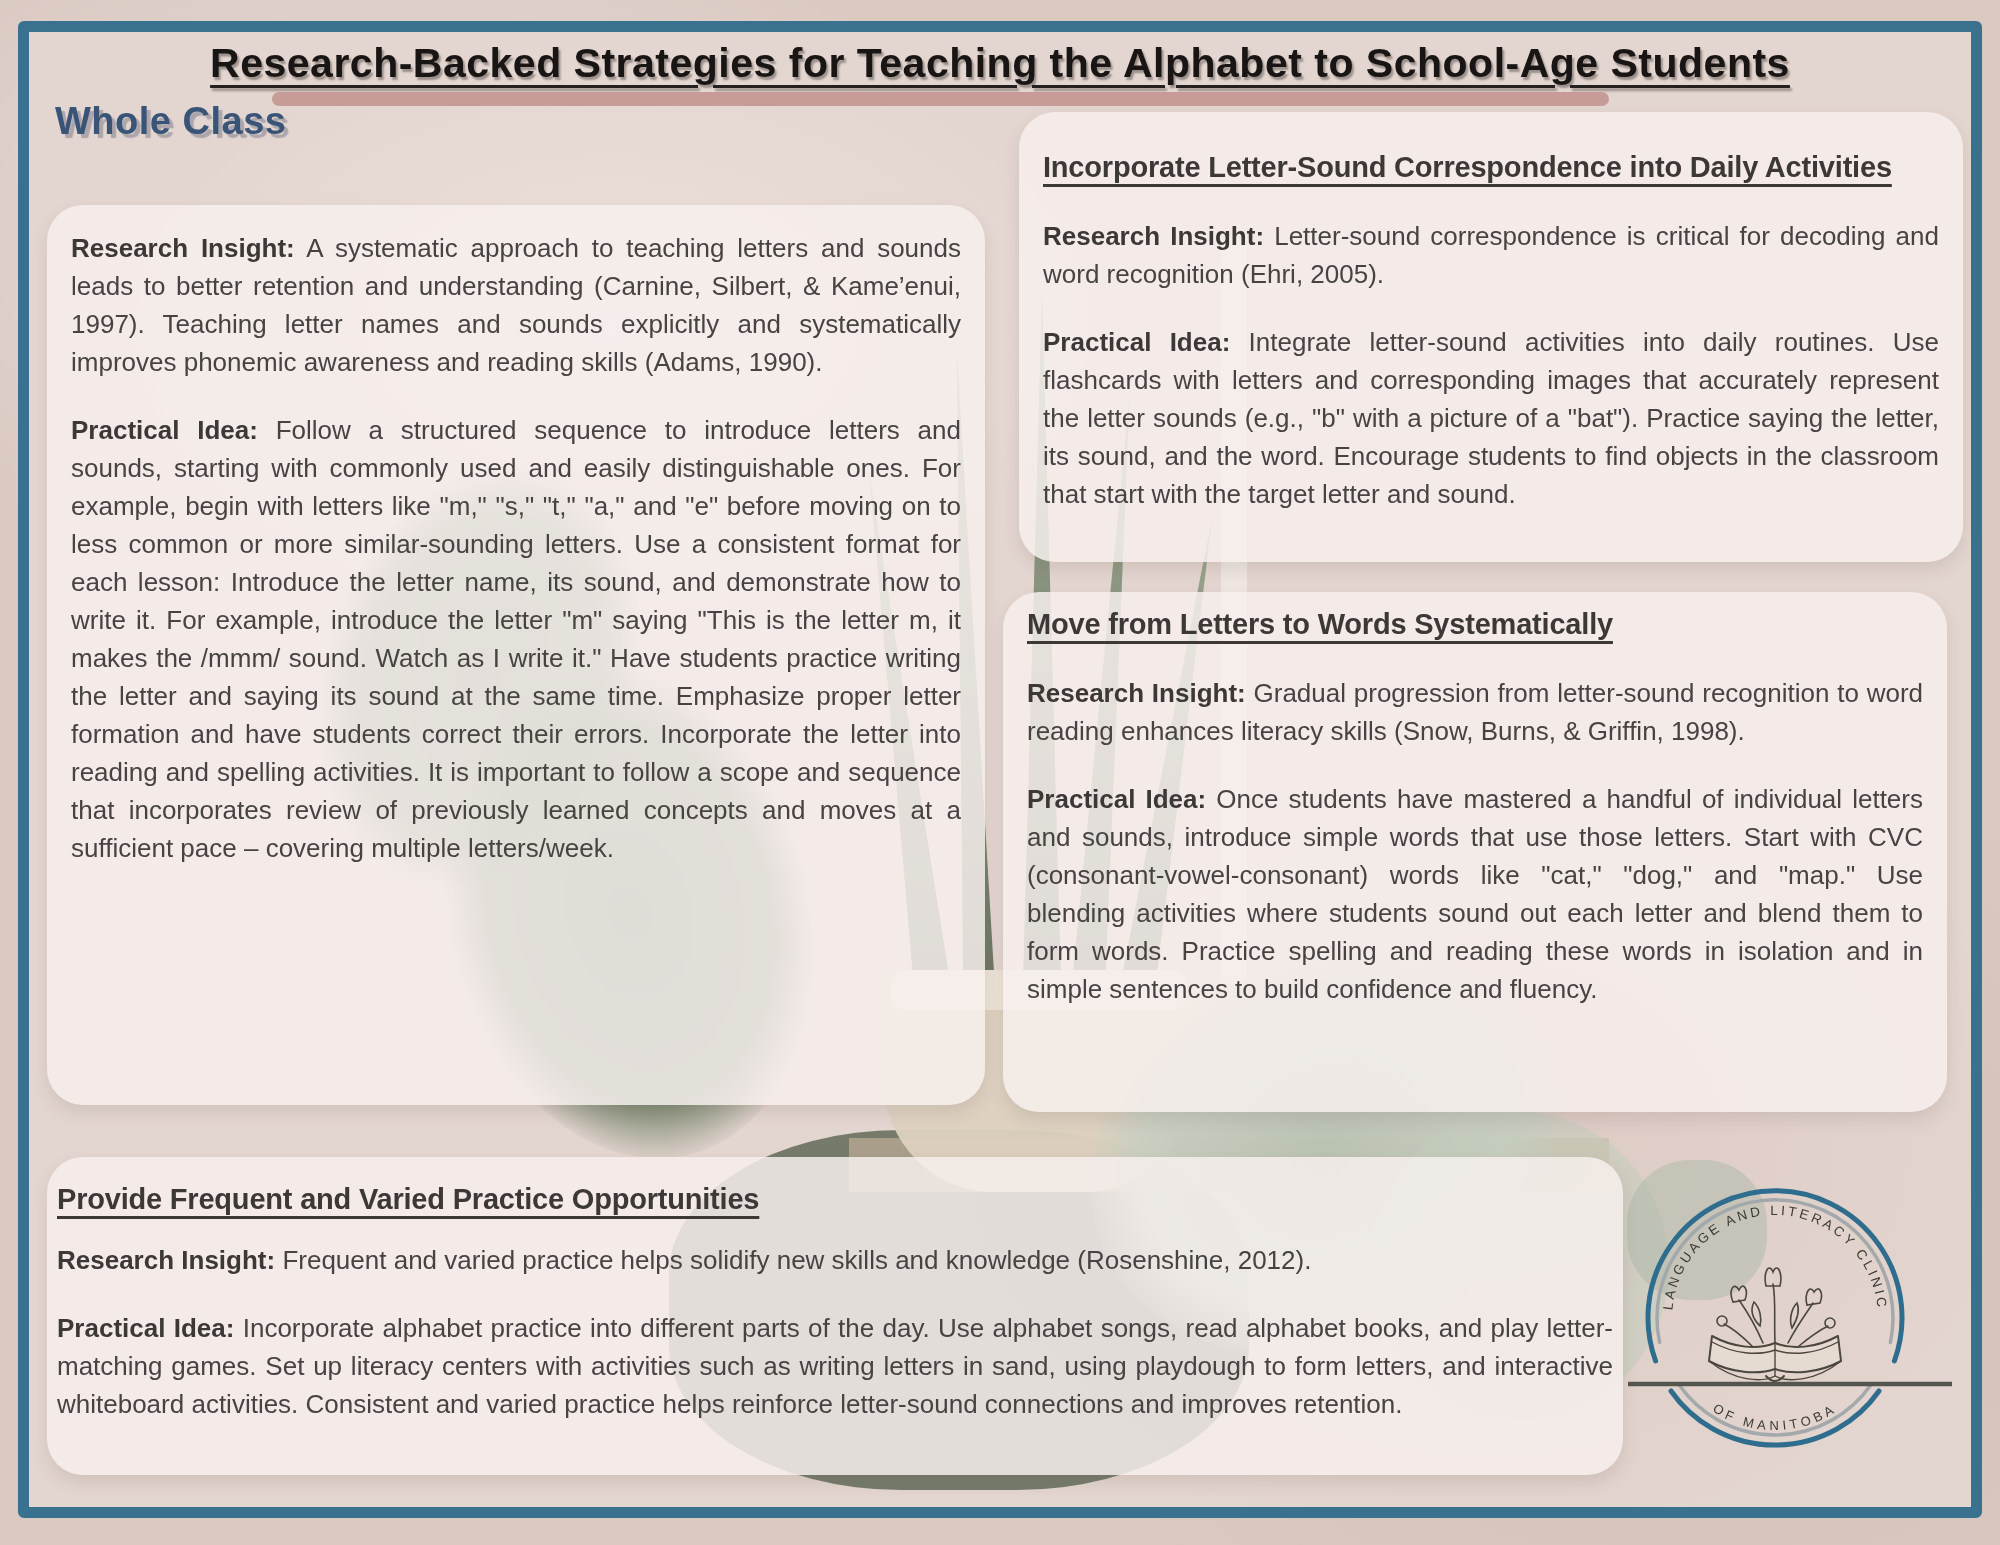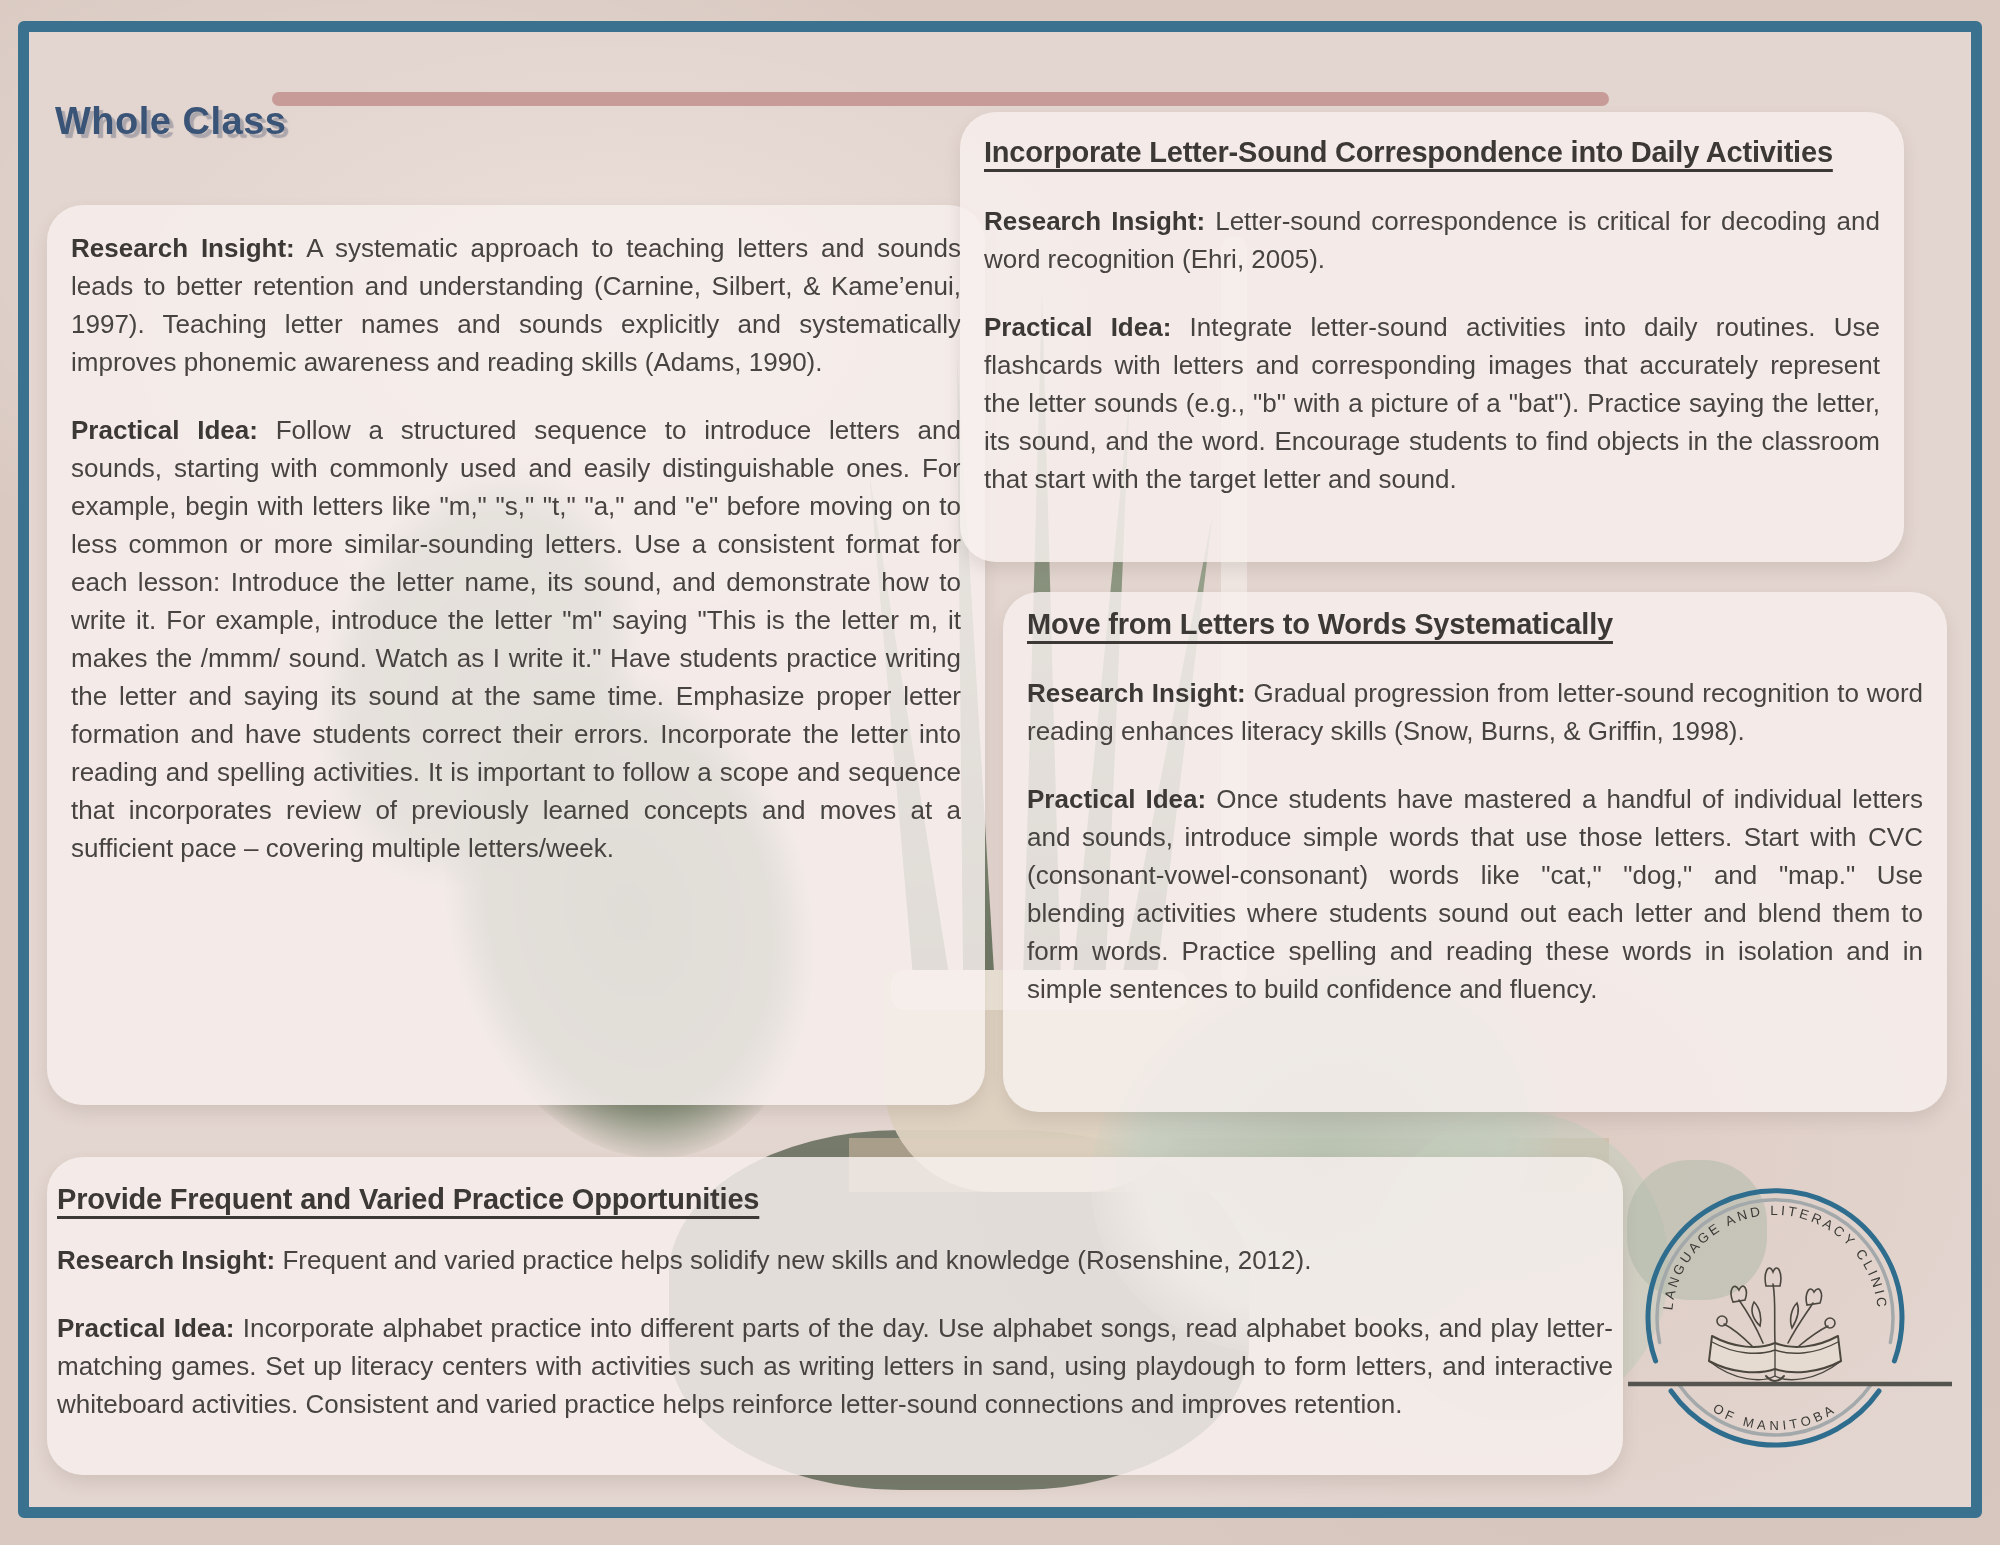--- a/index.html
+++ b/index.html
@@ -48,21 +48,21 @@
   }
   .card h3{
     margin:0 0 32px 0; font-size:29px; line-height:36px; color:var(--heading-text);
     text-decoration:underline; text-decoration-thickness:3px; text-underline-offset:7px;
     text-align:left; letter-spacing:-.2px;
   }
   .card p{margin:0 0 30px 0;}
   .card p:last-child{margin-bottom:0;}
   .card strong{color:var(--heading-text);}
   .card-left  {left:47px;  top:205px;  width:938px;  min-height:900px; padding:24px 24px;}
-  .card-r1    {left:960px;top:112px;  width:944px;  min-height:450px; padding:22px 24px;}
+  .card-r1    {left:1019px;top:112px;  width:944px;  min-height:450px; padding:37px 24px;}
   .card-r2    {left:1003px;top:592px;  width:944px;  min-height:520px; padding:14px 24px;}
   .card-bottom{left:47px;  top:1157px; width:1576px; min-height:318px; padding:24px 10px;}
   .card-bottom h3{margin-bottom:24px;}
   .card-bottom p{}
   
   .leaf{border-radius:50%;}
   .monstera1{left:295px;top:430px;width:310px;height:430px;transform:rotate(18deg);
     background:radial-gradient(ellipse at center,#66775c 0%,#7b8a70 55%,transparent 72%);opacity:.8;}
   .monstera2{left:420px;top:630px;width:360px;height:500px;transform:rotate(-14deg);
     background:radial-gradient(ellipse at center,#55664c 0%,#6d7d63 55%,transparent 72%);opacity:.85;}
@@ -110,20 +110,21 @@
     </div>
     <div class="shape tabletop"></div>
     <div class="shape pot"></div>
     <div class="shape gravel"></div>
     <div class="shape leaf paleleaf1"></div>
     <div class="shape leaf paleleaf2"></div>
     <div class="shape greencorner"></div>
     <div class="shape wallstripe"></div>
   </div>
 
+  <h1 class="title">Research-Backed Strategies for Teaching the Alphabet to School-Age Students</h1>
   <div class="title-bar"></div>
   <h2 class="whole-class">Whole Class</h2>
 
   <section class="card card-left">
     <p><strong>Research Insight:</strong> <span>A systematic approach to teaching letters and sounds leads to better retention and understanding (Carnine, Silbert, &amp; Kame’enui, 1997). Teaching letter names and sounds explicitly and systematically improves phonemic awareness and reading skills (Adams, 1990).</span></p>
     <p><strong>Practical Idea:</strong> <span>Follow a structured sequence to introduce letters and sounds, starting with commonly used and easily distinguishable ones. For example, begin with letters like "m," "s," "t," "a," and "e" before moving on to less common or more similar-sounding letters. Use a consistent format for each lesson: Introduce the letter name, its sound, and demonstrate how to write it. For example, introduce the letter "m" saying "This is the letter m, it makes the /mmm/ sound. Watch as I write it." Have students practice writing the letter and saying its sound at the same time. Emphasize proper letter formation and have students correct their errors. Incorporate the letter into reading and spelling activities. It is important to follow a scope and sequence that incorporates review of previously learned concepts and moves at a sufficient pace – covering multiple letters/week.</span></p>
   </section>
 
   <section class="card card-r1">
     <h3>Incorporate Letter-Sound Correspondence into Daily Activities</h3>

